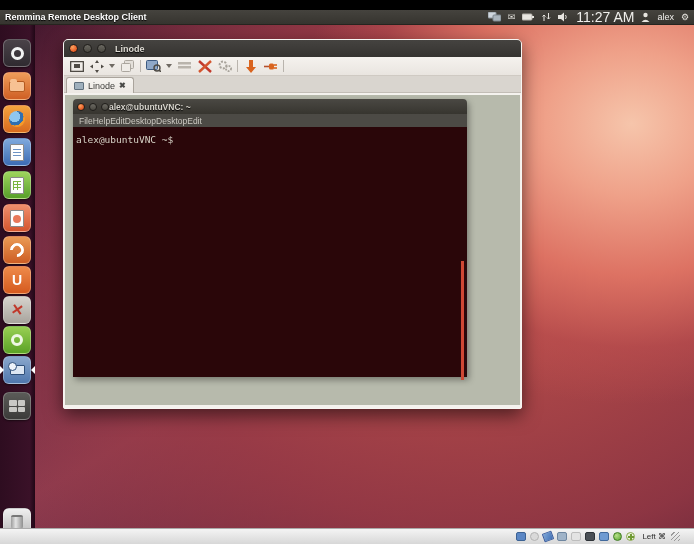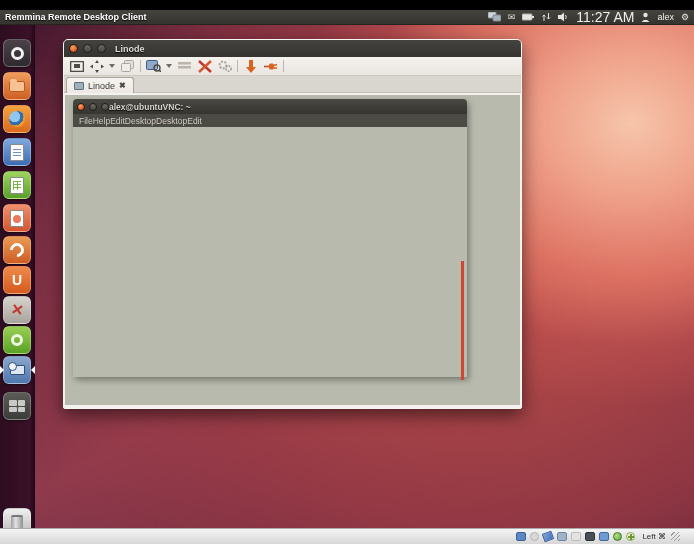--- a/index.html
+++ b/index.html
@@ -322,20 +322,23 @@
             <span class="vnc-title">alex@ubuntuVNC: ~</span>
           </div>
           <div class="vnc-menubar">
             <span class="mi">File</span>
             <span class="mi">Help</span>
             <span class="mi">Edit</span>
             <span class="mi">Desktop</span>
             <span class="mi">Desktop</span>
             <span class="mi">Edit</span>
           </div>
+          <div class="term">
+            <span class="prompt">alex@ubuntuVNC ~$</span>
+          </div>
         </div>
 
         <span class="art-vline"></span>
 
       </div>
     </div>
   </div>
 
   <div class="vbox-statusbar">
     <span class="sb-ico sb-hdd"></span>

